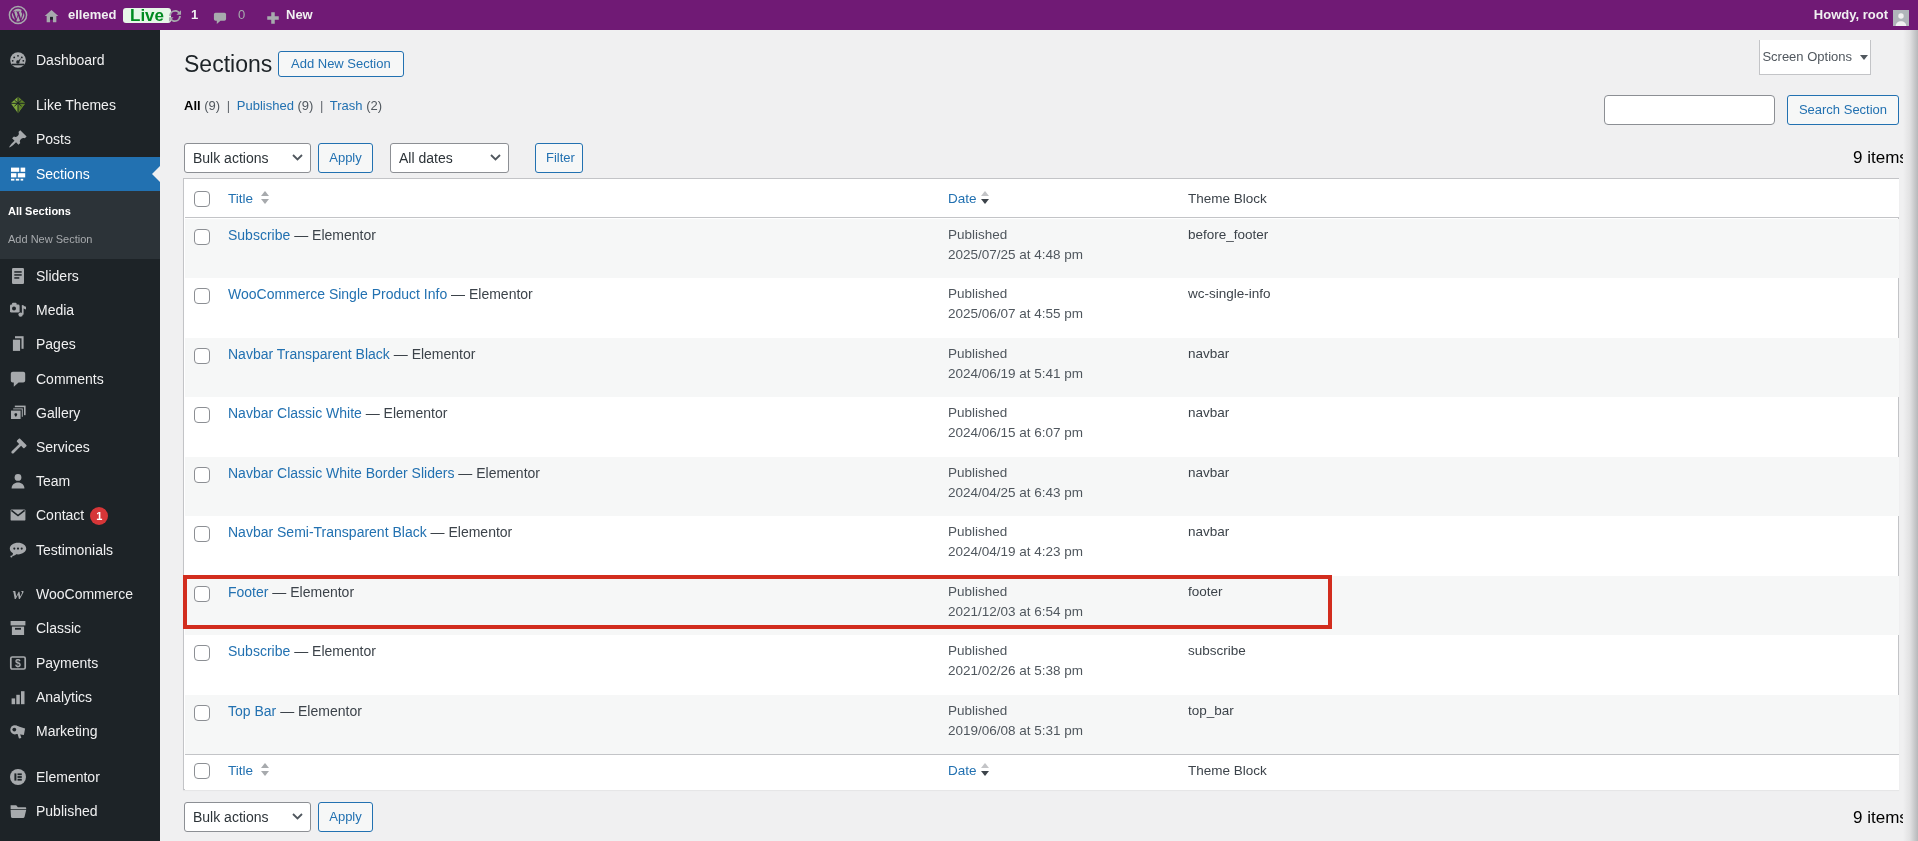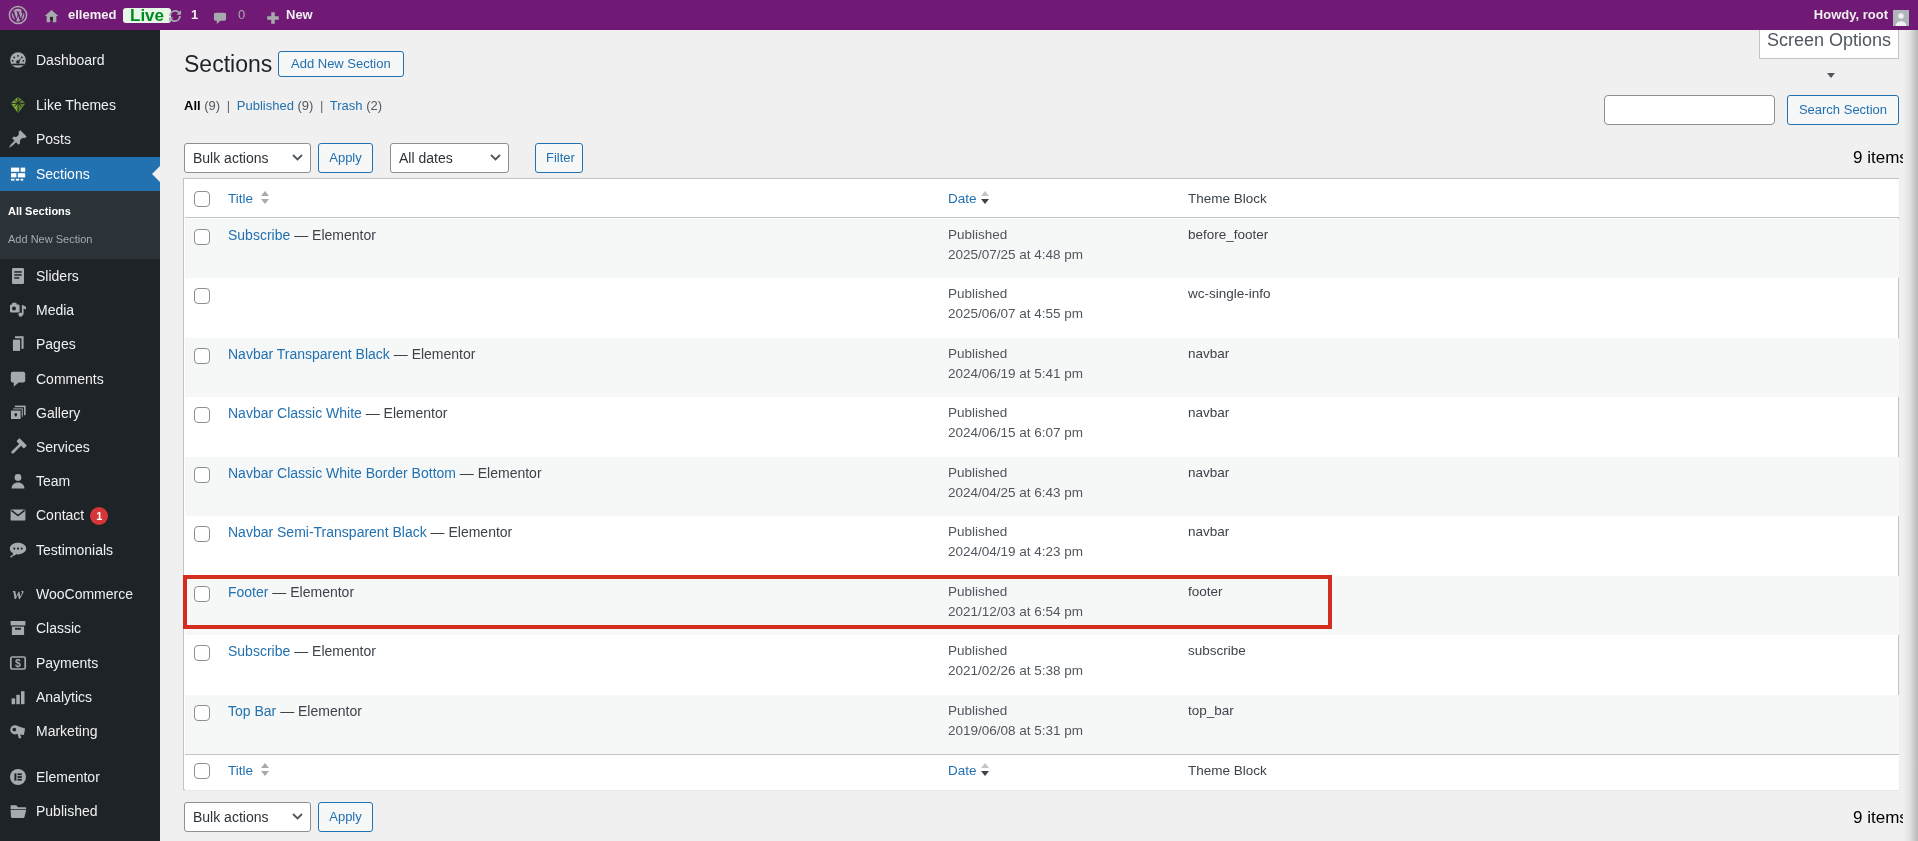--- a/index.html
+++ b/index.html
@@ -10,21 +10,21 @@
 .mi{position:absolute;left:0;width:160px;height:34px;line-height:34px;color:#f0f0f1;font-size:14px}
 .mi svg{position:absolute;left:8px;top:7px}
 .mi .lab{position:absolute;left:36px;top:0}
 .mi.act{background:#2271b1;color:#fff}
 .mi.act:after{content:"";position:absolute;right:0;top:9px;border:8px solid transparent;border-right-color:#f0f0f1;border-left:none}
 #subbg{position:absolute;left:0;top:161px;width:160px;height:68px;background:#2c3338}
 .smi{position:absolute;left:8px;width:147px;height:28px;line-height:28px;font-size:11px;color:#a7aaad}
 .badge{display:inline-block;margin-left:6px;min-width:18px;height:18px;line-height:18px;border-radius:9px;background:#d63638;color:#fff;font-size:11px;font-weight:bold;text-align:center;vertical-align:middle;padding:0 1px}
 .livebadge{position:absolute;left:123px;top:8px;height:15px;line-height:15px;padding:0 7px;background:#e7f7e8;color:#008a20;font-size:17px;font-weight:bold;border-radius:3px}
 #scroller{position:absolute;right:0;top:30px;width:15px;height:811px;background:linear-gradient(to right,#f0f0f1,#e2e2e3 45%,#b7b8ba);z-index:60}
-#screenopts{position:absolute;left:1759px;top:24px;width:140px;height:35px;background:#fff;border:1px solid #c3c4c7;border-top:none;color:#50575e;font-size:18px;text-align:center;line-height:33px;z-index:5}
+#screenopts{position:absolute;left:1759px;top:40px;width:112px;height:35px;background:#fff;border:1px solid #c3c4c7;border-top:none;color:#50575e;font-size:13px;text-align:center;line-height:33px;z-index:5}
 h1{position:absolute;left:184px;top:50px;font-size:23px;font-weight:400;color:#1d2327;line-height:29px}
 .ptba{position:absolute;left:278px;top:51px;height:26px;line-height:24px;padding:0 12px;border:1px solid #2271b1;border-radius:3px;background:#f6f7f7;color:#2271b1;font-size:13px}
 #subsub{position:absolute;left:184px;top:98px;font-size:13px;color:#646970}
 #subsub a{color:#2271b1;text-decoration:none}
 #subsub .cur{color:#000;font-weight:bold}
 .sel{position:absolute;height:30px;line-height:28px;border:1px solid #8c8f94;border-radius:3px;background:#fff;color:#2c3338;font-size:14px;padding:0 28px 0 8px;white-space:nowrap}
 .sel svg{position:absolute;right:7px;top:10px}
 .btn{position:absolute;height:30px;line-height:28px;border:1px solid #2271b1;border-radius:3px;background:#f6f7f7;color:#2271b1;font-size:13px;padding:0 10px;text-align:center}
 #searchbox{position:absolute;left:1604px;top:95px;width:171px;height:30px;border:1px solid #8c8f94;border-radius:4px;background:#fff}
 .nitems{position:absolute;font-size:17px;color:#000000}
@@ -321,32 +321,33 @@
     <div class="abs" style="left:77px;top:592px;width:0;height:0;border:4px solid transparent;border-top:5px solid #a7aaad;border-bottom:none"></div>
 <a class="hlnk abs" style="left:764px;top:584px" href="#">Date</a>
 <div class="abs" style="left:797px;top:584px;width:0;height:0;border:4px solid transparent;border-bottom:5px solid #c3c4c7;border-top:none"></div>
     <div class="abs" style="left:797px;top:592px;width:0;height:0;border:4px solid transparent;border-top:5px solid #3c434a;border-bottom:none"></div>
 <div class="abs" style="left:1004px;top:584px;font-size:13.5px;color:#3c434a">Theme Block</div>
 <div class="cb" style="left:10px;top:50px"></div>
 <div class="ttl" style="top:46px"><a href="#">Subscribe</a> <span class="st">— Elementor</span></div>
 <div class="dcol" style="top:46px">Published<br>2025/07/25 at 4:48 pm</div>
 <div class="tcol" style="top:46px">before_footer</div>
 <div class="cb" style="left:10px;top:109px"></div>
+<div class="ttl" style="top:105px"><a href="#">WooCommerce Single Product Info</a> <span class="st">— Elementor</span></div>
 <div class="dcol" style="top:105px">Published<br>2025/06/07 at 4:55 pm</div>
 <div class="tcol" style="top:105px">wc-single-info</div>
 <div class="cb" style="left:10px;top:169px"></div>
 <div class="ttl" style="top:165px"><a href="#">Navbar Transparent Black</a> <span class="st">— Elementor</span></div>
 <div class="dcol" style="top:165px">Published<br>2024/06/19 at 5:41 pm</div>
 <div class="tcol" style="top:165px">navbar</div>
 <div class="cb" style="left:10px;top:228px"></div>
 <div class="ttl" style="top:224px"><a href="#">Navbar Classic White</a> <span class="st">— Elementor</span></div>
 <div class="dcol" style="top:224px">Published<br>2024/06/15 at 6:07 pm</div>
 <div class="tcol" style="top:224px">navbar</div>
 <div class="cb" style="left:10px;top:288px"></div>
-<div class="ttl" style="top:284px"><a href="#">Navbar Classic White Border Bottom</a> <span class="st">— Elementor</span></div>
+<div class="ttl" style="top:284px"><a href="#">Navbar Classic White Border Sliders</a> <span class="st">— Elementor</span></div>
 <div class="dcol" style="top:284px">Published<br>2024/04/25 at 6:43 pm</div>
 <div class="tcol" style="top:284px">navbar</div>
 <div class="cb" style="left:10px;top:347px"></div>
 <div class="ttl" style="top:343px"><a href="#">Navbar Semi-Transparent Black</a> <span class="st">— Elementor</span></div>
 <div class="dcol" style="top:343px">Published<br>2024/04/19 at 4:23 pm</div>
 <div class="tcol" style="top:343px">navbar</div>
 <div class="cb" style="left:10px;top:407px"></div>
 <div class="ttl" style="top:403px"><a href="#">Footer</a> <span class="st">— Elementor</span></div>
 <div class="dcol" style="top:403px">Published<br>2021/12/03 at 6:54 pm</div>
 <div class="tcol" style="top:403px">footer</div>

